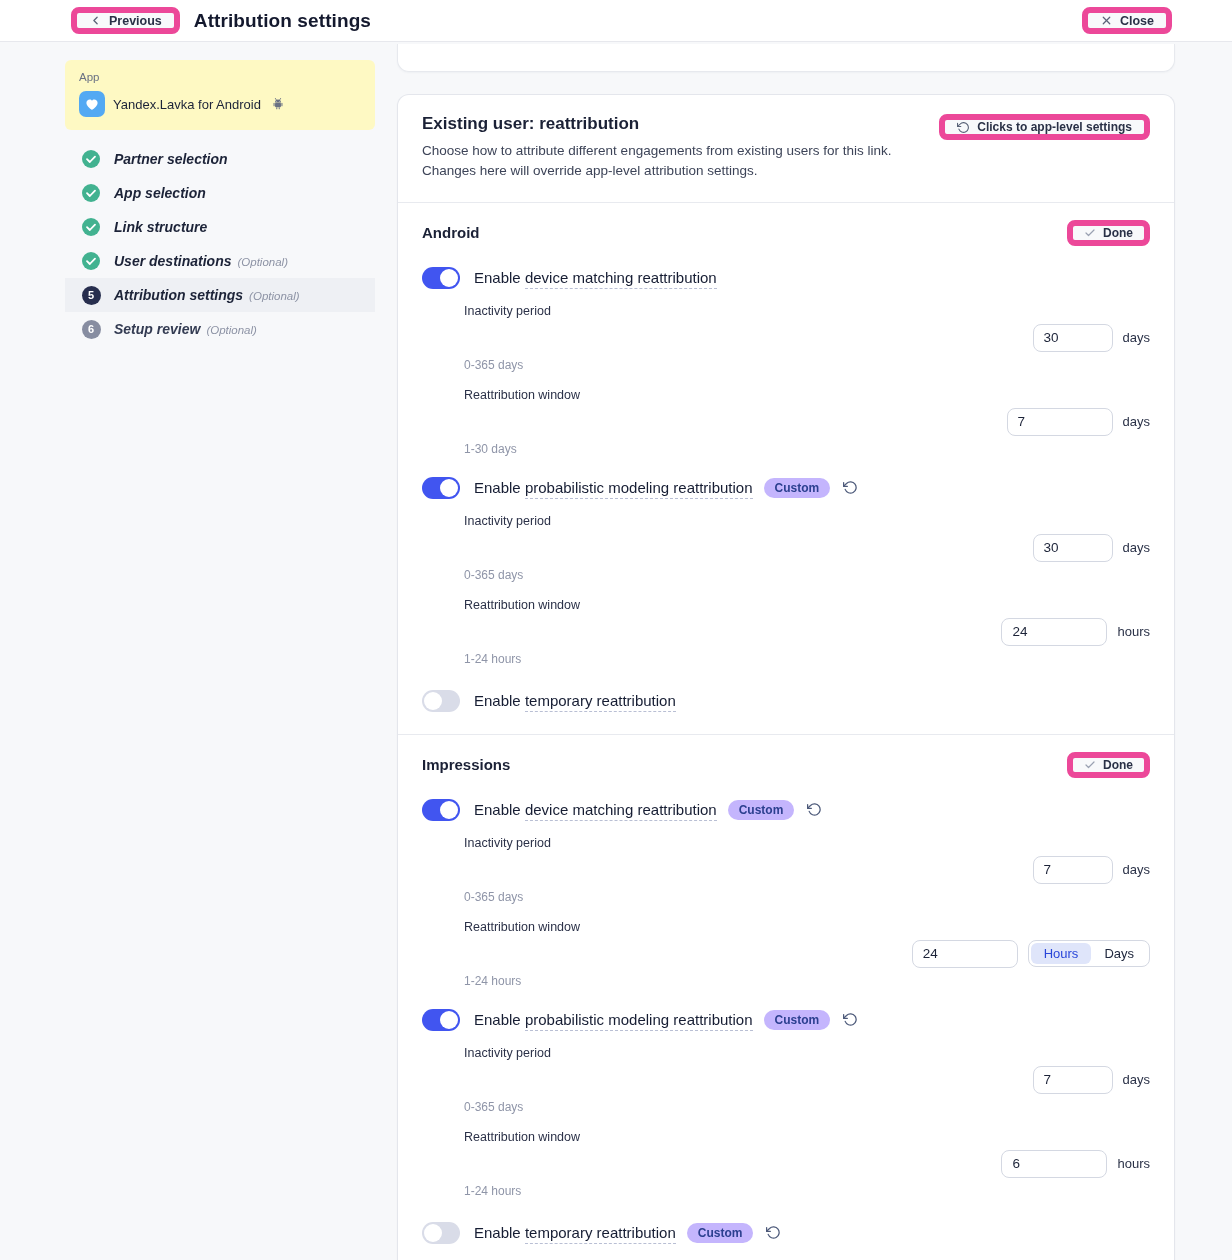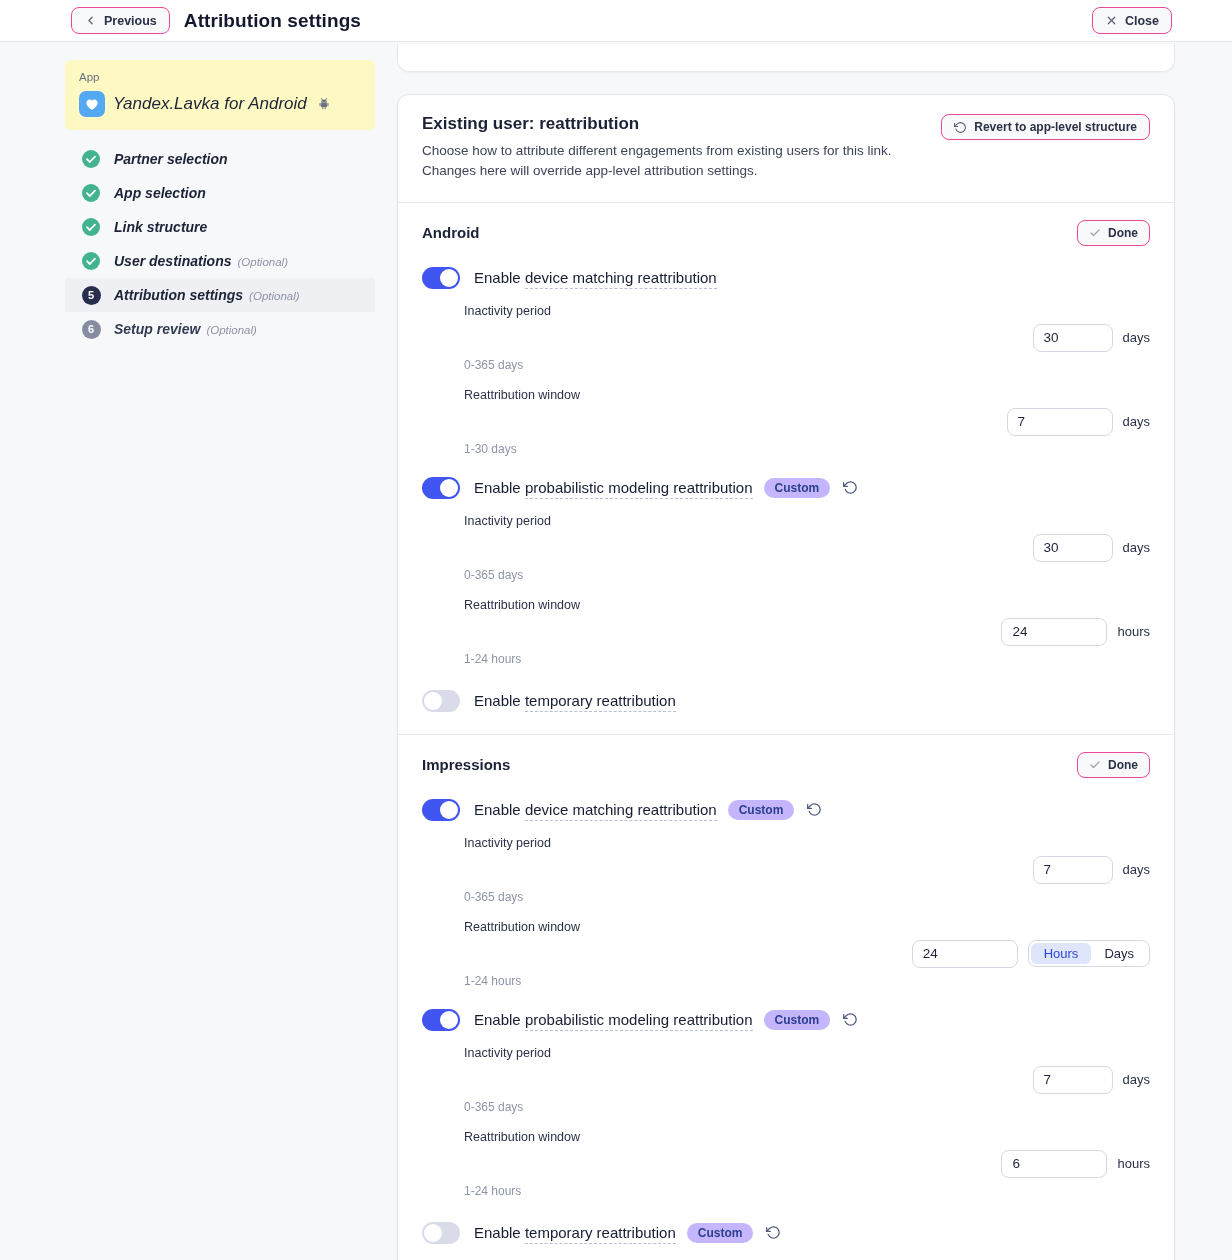--- a/index.html
+++ b/index.html
@@ -1,36 +1,36 @@
 <!DOCTYPE html>
 <html><head>
 <meta charset="utf-8">
 <style>
   * { margin:0; padding:0; box-sizing:border-box; }
   html,body { width:1232px; height:1260px; overflow:hidden; }
   body { font-family:"Liberation Sans","DejaVu Sans",sans-serif; background:#f7f8fa; color:#1c2338; }
 
   
   .topbar { height:42px; background:#fff; border-bottom:1px solid #e7e8ed; display:flex; align-items:center; padding:0 60px 0 71px; }
-  .btn { display:inline-flex; align-items:center; gap:7px; height:27px; padding:0 12px; background:#f8f9fb; border:1px solid #ec4899; border-radius:8px; font-size:12.5px; font-weight:700; color:#2a3147; cursor:pointer; white-space:nowrap; }
+  .btn { display:inline-flex; align-items:center; gap:7px; height:27px; padding:0 12px; background:#f8f9fb; border:6px solid #ec4899; border-radius:8px; font-size:12.5px; font-weight:700; color:#2a3147; cursor:pointer; white-space:nowrap; }
   .btn svg { stroke:#5a6378; }
   .topbar-title { font-size:19px; font-weight:800; color:#14192e; margin-left:14px; letter-spacing:.1px; }
   .topbar-spacer { flex:1; }
 
   
   .page { display:flex; height:1218px; }
   .sidebar { width:310px; margin-left:65px; padding-top:18px; flex-shrink:0; }
   .main { width:778px; margin-left:22px; display:flex; flex-direction:column; padding-top:2px; }
 
   
   .app-box { background:#fef9c3; border-radius:6px; padding:11px 14px 13px; }
   .app-label { font-size:11.5px; color:#6a7183; margin-bottom:8px; }
   .app-row { display:flex; align-items:center; gap:8px; }
   .app-icon { width:26px; height:26px; border-radius:7px; background:#53a9f3; display:flex; align-items:center; justify-content:center; flex-shrink:0; }
-  .app-name { font-size:17px; color:#1c2338;font-style:italic; }
+  .app-name { font-size:13px; color:#1c2338; }
   .android-icon { color:#6a7183; display:inline-flex; margin-left:2px; }
   .steps { margin-top:12px; }
   .step { display:flex; align-items:center; gap:13px; padding:7px 16px; min-height:34px; }
   .step.active { background:#eef0f4; }
   .step-icon { width:20px; height:20px; flex-shrink:0; display:flex; align-items:center; justify-content:center; }
   .num-badge { width:19px; height:19px; border-radius:50%; color:#fff; font-size:11px; font-weight:700; display:flex; align-items:center; justify-content:center; }
   .num-badge.active { background:#272e4e; }
   .num-badge.upcoming { background:#878da1; }
   .step-label { font-size:14px; font-weight:700; color:#1c2338;font-style:italic; }
   .step.upcoming .step-label { color:#333b52; }
@@ -189,21 +189,21 @@
           <div class="card-title">Existing user: reattribution</div>
           <div class="card-desc">Choose how to attribute different engagements from existing users for this link. Changes here will override app-level attribution settings.</div>
         </div>
         <button class="btn" style="height:26px; font-size:12px;">
           <span style="display:inline-flex; color:#4d5a7a;">
             <svg width="13" height="13" viewBox="0 0 24 24" fill="none" stroke="currentColor" stroke-width="2" stroke-linecap="round" stroke-linejoin="round">
                 <polyline points="1 4 1 10 7 10"></polyline>
                 <path d="M3.51 15a9 9 0 1 0 2.13-9.36L1 10"></path>
               </svg>
           </span>
-          <span>Revert to app-level structure</span>
+          <span>Clicks to app-level settings</span>
         </button>
       </div>
 
       <div class="section">
         <div class="section-head">
           <div class="section-title">Android</div>
           <button class="btn done-btn">
             <span style="display:inline-flex">
               <svg width="12" height="12" viewBox="0 0 24 24" fill="none" stroke-width="2.4" stroke-linecap="round" stroke-linejoin="round">
                   <polyline points="20 6 9 17 4 12"></polyline>

